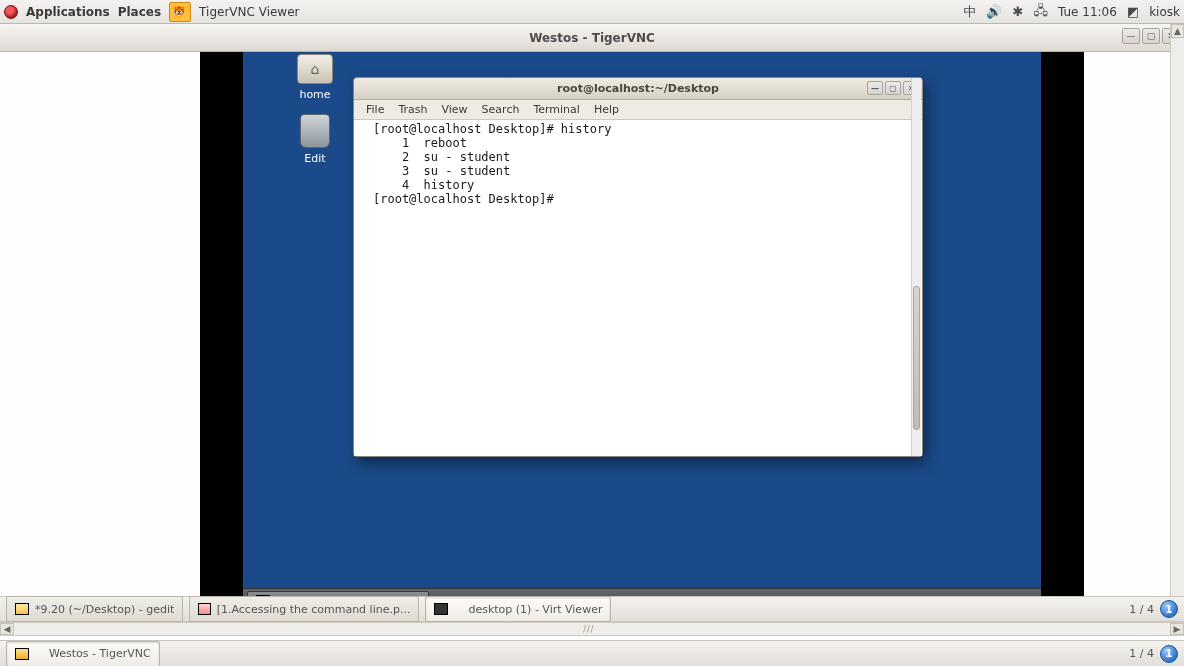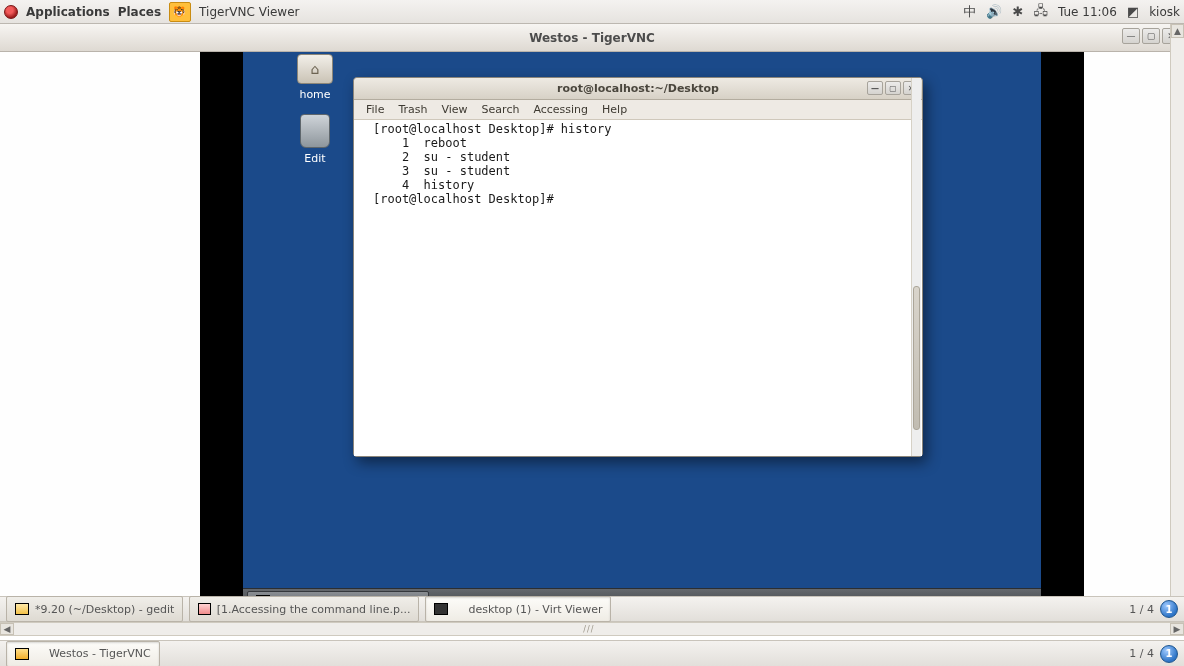--- a/index.html
+++ b/index.html
@@ -266,21 +266,21 @@
               <div class="wbtn">—</div>
               <div class="wbtn">▢</div>
               <div class="wbtn">✕</div>
             </div>
           </div>
           <div class="term-menubar">
             <span>File</span>
             <span>Trash</span>
             <span>View</span>
             <span>Search</span>
-            <span>Accessing</span>
+            <span>Terminal</span>
             <span>Help</span>
           </div>
           <div class="term-body">[root@localhost Desktop]# history
     1  reboot
     2  su - student
     3  su - student
     4  history
 [root@localhost Desktop]# </div>
           <div class="term-scroll">
             <div class="thumb"></div>

